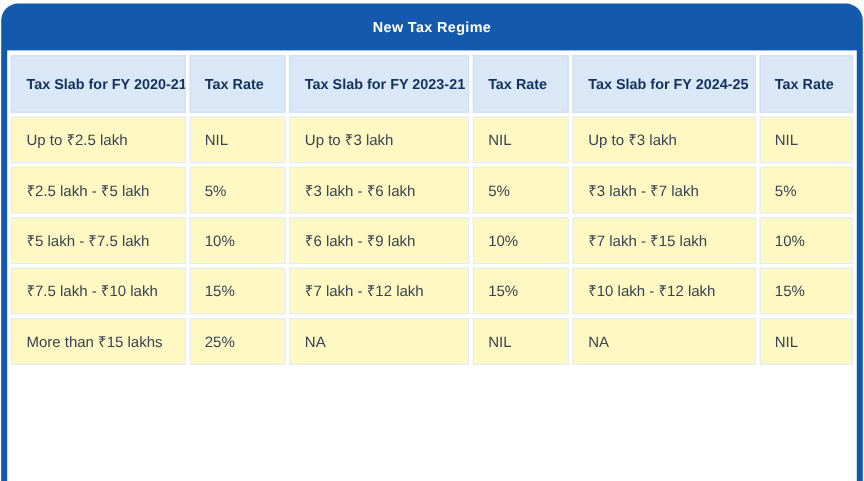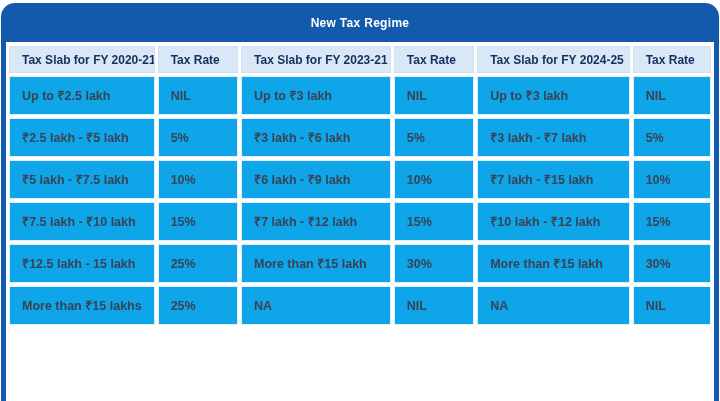--- a/index.html
+++ b/index.html
@@ -47,34 +47,34 @@
   }
   th, td {
     box-sizing: border-box;
     vertical-align: middle;
     text-align: left;
     padding: 0 8px 0 12px;
     white-space: nowrap;
     overflow: hidden;
   }
   th {
-    height: 27px;
+    height: 48px;
     background: #d9e7f6;
     border: 1px solid #cfe0f1;
     color: #12315e;
     font-size: 12px;
     font-weight: 600;
   }
   td {
     height: 39px;
-    background: #0ea5e9;
+    background: #fef9c3;
     border: 1px solid #e3edf8;
     color: #3a4255;
     font-size: 12.5px;
-    font-weight: 700;
+    font-weight: 400;
     margin-top: 40px;
   }
 </style>
 </head>
 <body>
 
 <div class="card">
   <div class="card-header">
     <span>New Tax Regime</span>
   </div>
@@ -125,28 +125,20 @@
         </tr>
         <tr>
           <td>₹7.5 lakh - ₹10 lakh</td>
           <td>15%</td>
           <td>₹7 lakh - ₹12 lakh</td>
           <td>15%</td>
           <td>₹10 lakh - ₹12 lakh</td>
           <td>15%</td>
         </tr>
         <tr>
-          <td>₹12.5 lakh - 15 lakh</td>
-          <td>25%</td>
-          <td>More than ₹15 lakh</td>
-          <td>30%</td>
-          <td>More than ₹15 lakh</td>
-          <td>30%</td>
-        </tr>
-        <tr>
           <td>More than ₹15 lakhs</td>
           <td>25%</td>
           <td>NA</td>
           <td>NIL</td>
           <td>NA</td>
           <td>NIL</td>
         </tr>
       </tbody>
     </table>
   </div>

